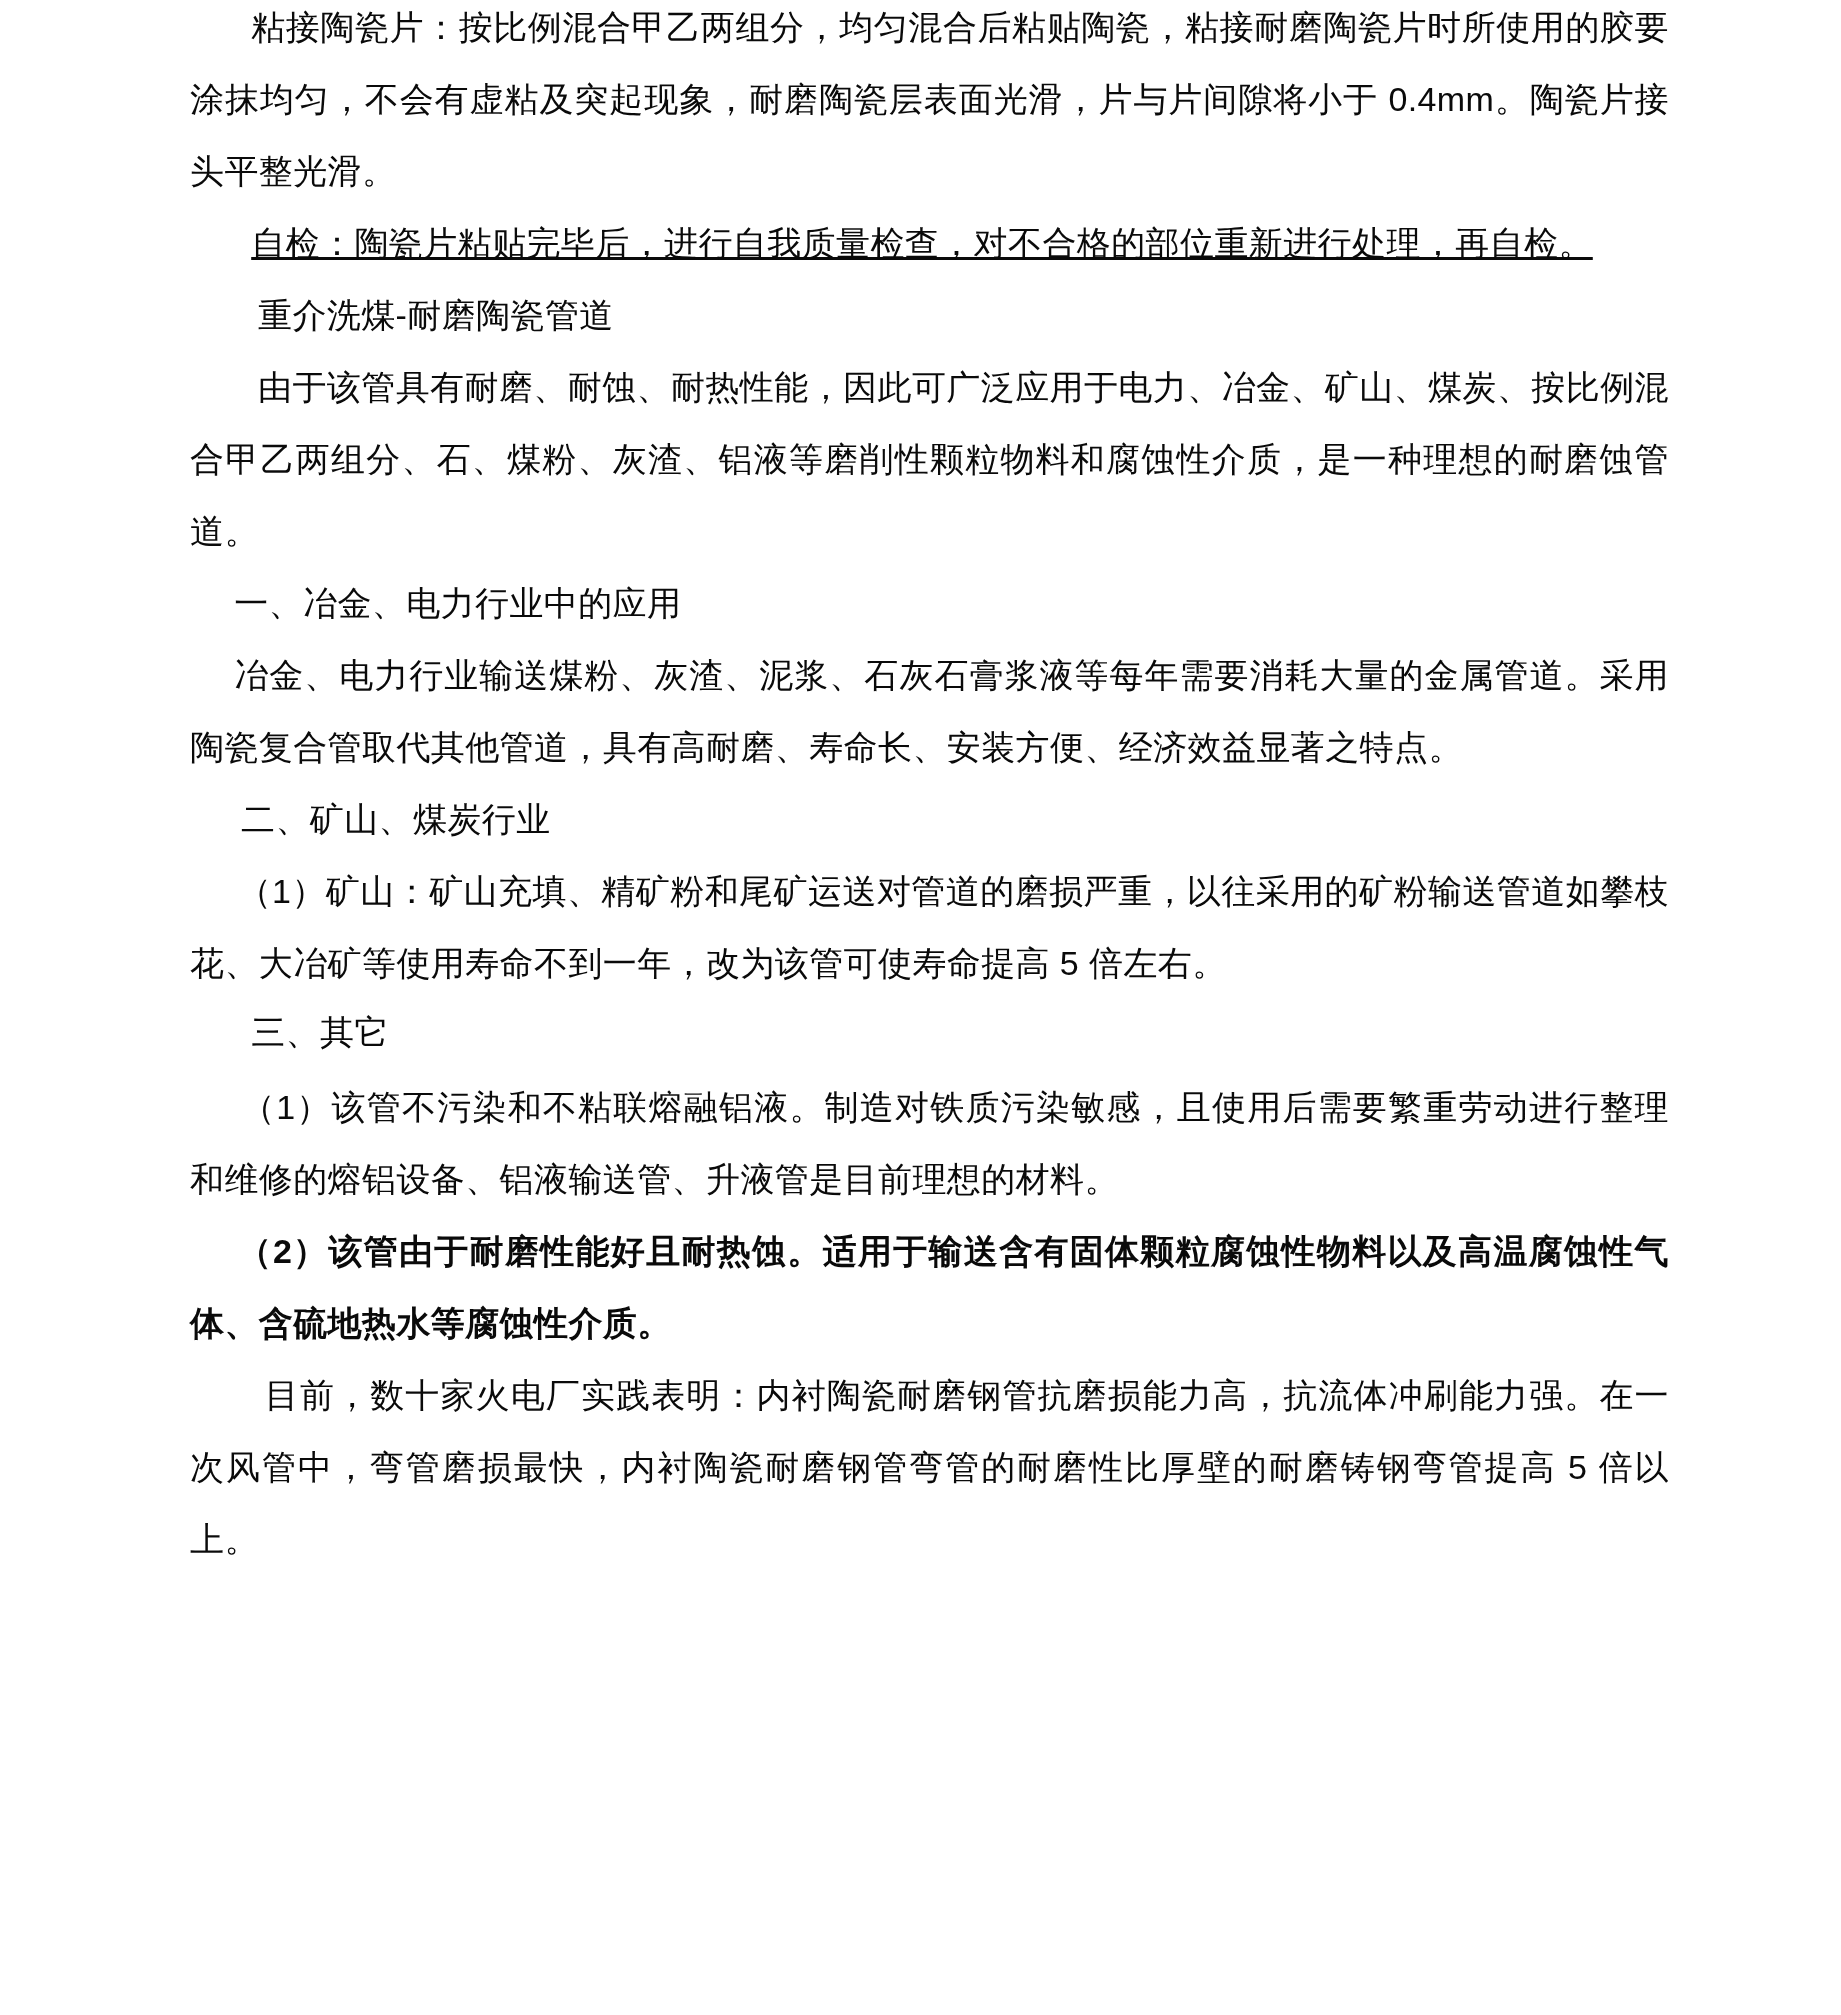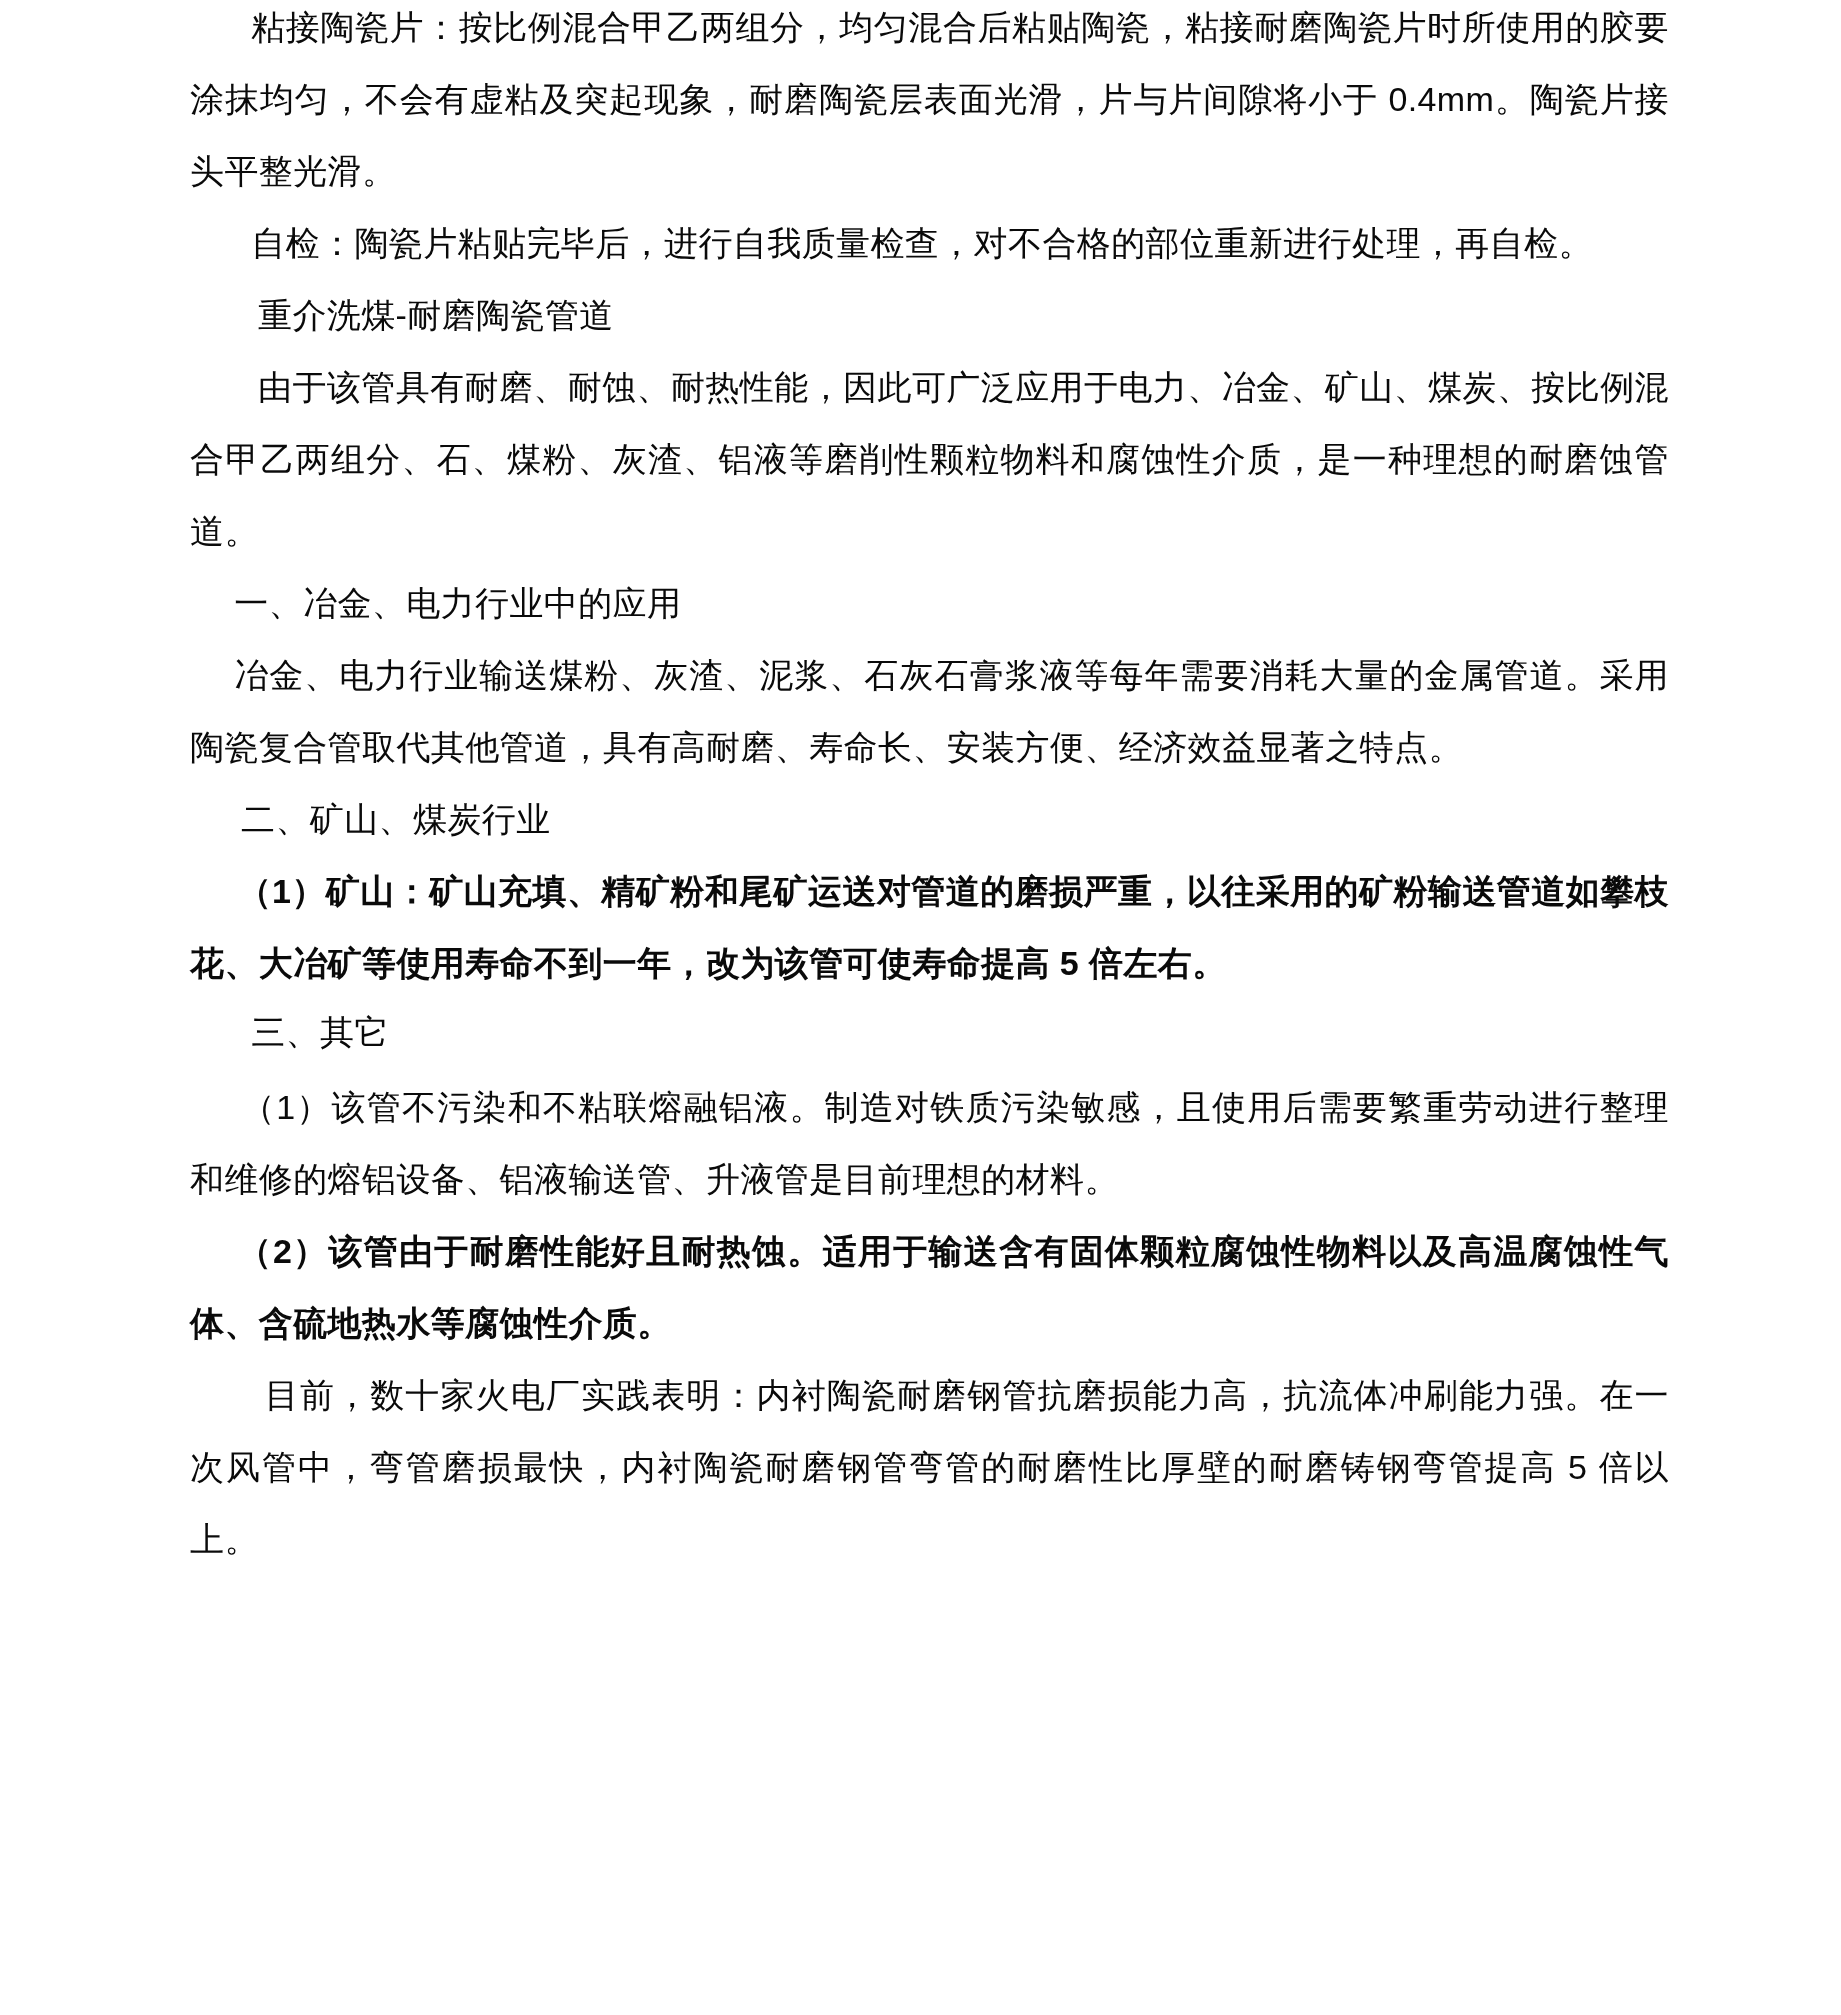--- a/index.html
+++ b/index.html
@@ -31,25 +31,25 @@
     margin: 0;
     padding: 0;
     word-break: break-all;
   }
 </style>
 </head>
 <body style="background: rgb(255, 255, 255);">
 
 <main class="doc-body" style="color: rgb(10, 10, 10);">
     <p class="para" style="text-indent: 1.8em;">粘接陶瓷片：按比例混合甲乙两组分，均匀混合后粘贴陶瓷，粘接耐磨陶瓷片时所使用的胶要涂抹均匀，不会有虚粘及突起现象，耐磨陶瓷层表面光滑，片与片间隙将小于 0.4mm。陶瓷片接头平整光滑。</p>
-    <p class="para" style="text-indent: 1.8em;">自检：陶瓷片粘贴完毕后，进行自我质量检查，对不合格的部位重新进行处理，再自检。</p>
+    <p class="para" style="text-indent: 1.8em; text-decoration: underline;">自检：陶瓷片粘贴完毕后，进行自我质量检查，对不合格的部位重新进行处理，再自检。</p>
     <p class="para" style="text-indent: 2em;">重介洗煤-耐磨陶瓷管道</p>
     <p class="para" style="text-indent: 2em;">由于该管具有耐磨、耐蚀、耐热性能，因此可广泛应用于电力、冶金、矿山、煤炭、按比例混合甲乙两组分、石、煤粉、灰渣、铝液等磨削性颗粒物料和腐蚀性介质，是一种理想的耐磨蚀管道。</p>
     <p class="para" style="text-indent: 1.3em;">一、冶金、电力行业中的应用</p>
     <p class="para" style="text-indent: 1.3em;">冶金、电力行业输送煤粉、灰渣、泥浆、石灰石膏浆液等每年需要消耗大量的金属管道。采用陶瓷复合管取代其他管道，具有高耐磨、寿命长、安装方便、经济效益显著之特点。</p>
     <p class="para" style="text-indent: 1.5em;">二、矿山、煤炭行业</p>
-    <p class="para" style="text-indent: 1.4em; font-weight: bold;">（1）矿山：矿山充填、精矿粉和尾矿运送对管道的磨损严重，以往采用的矿粉输送管道如攀枝花、大冶矿等使用寿命不到一年，改为该管可使寿命提高 5 倍左右。</p>
+    <p class="para" style="text-indent: 1.4em;">（1）矿山：矿山充填、精矿粉和尾矿运送对管道的磨损严重，以往采用的矿粉输送管道如攀枝花、大冶矿等使用寿命不到一年，改为该管可使寿命提高 5 倍左右。</p>
     <p class="para" style="text-indent: 1.8em; font-family: Liberation Mono, monospace;">三、其它</p>
     <p class="para" style="text-indent: 1.5em;">（1）该管不污染和不粘联熔融铝液。制造对铁质污染敏感，且使用后需要繁重劳动进行整理和维修的熔铝设备、铝液输送管、升液管是目前理想的材料。</p>
     <p class="para" style="text-indent: 1.4em; font-weight: bold;">（2）该管由于耐磨性能好且耐热蚀。适用于输送含有固体颗粒腐蚀性物料以及高温腐蚀性气体、含硫地热水等腐蚀性介质。</p>
     <p class="para" style="text-indent: 2.2em;">目前，数十家火电厂实践表明：内衬陶瓷耐磨钢管抗磨损能力高，抗流体冲刷能力强。在一次风管中，弯管磨损最快，内衬陶瓷耐磨钢管弯管的耐磨性比厚壁的耐磨铸钢弯管提高 5 倍以上。</p>
   </main>
 
 
 </body></html>

